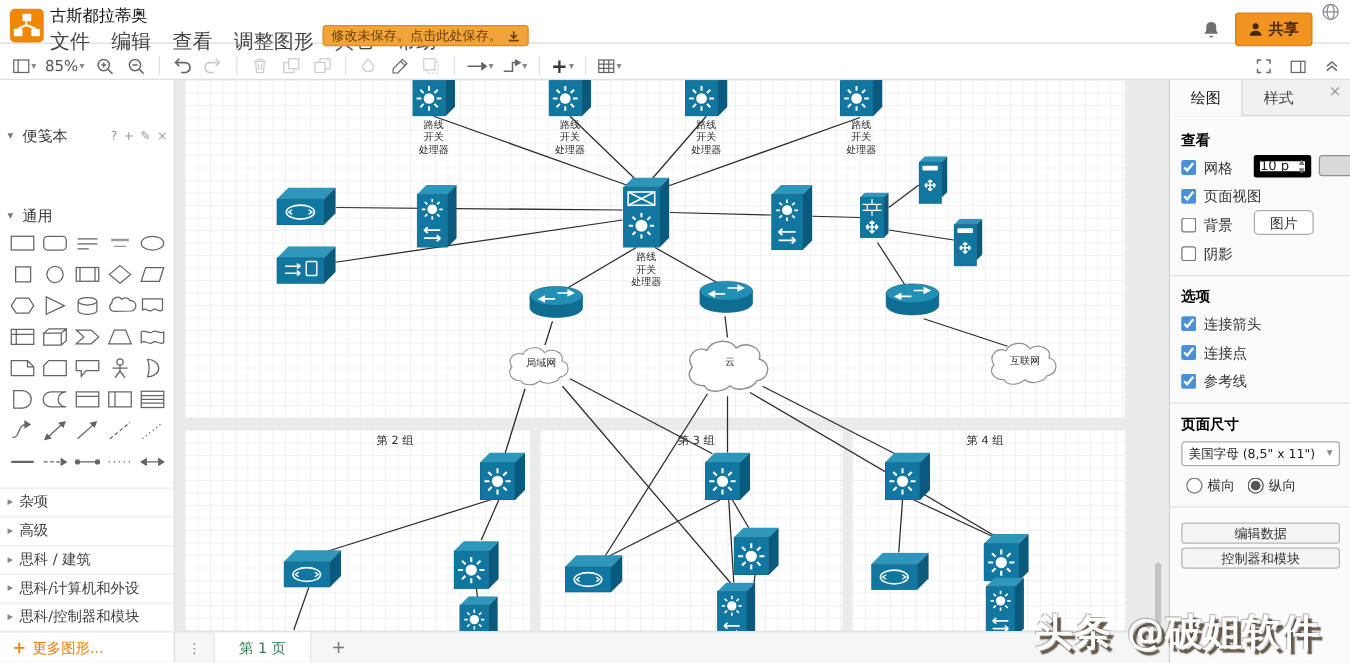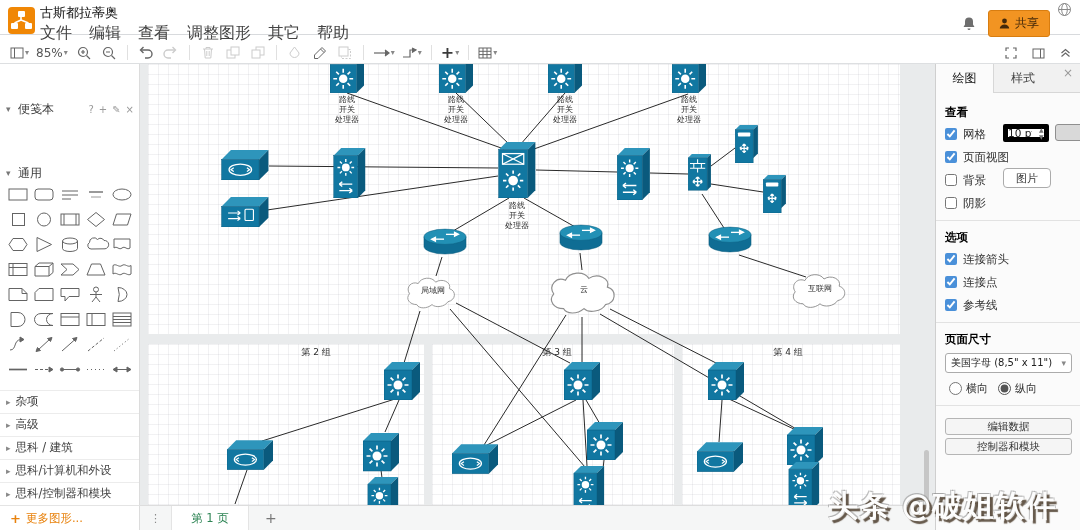--- a/index.html
+++ b/index.html
@@ -10,21 +10,21 @@
   .hdr{position:absolute;left:0;top:0;width:1080px;height:35px;background:#fff;border-bottom:1px solid #d8dadd;}
   .logo{position:absolute;left:8px;top:7px;width:27px;height:27px;background:#F08705;border-radius:4px;}
   .doc-title{position:absolute;left:40px;top:4px;font-size:13px;color:#111;}
   .menubar{position:absolute;left:38px;top:22px;display:flex;gap:13px;font-size:16px;color:#444;}
   .menubar span{cursor:default;padding:1px 2px;}
   .save-badge{position:absolute;left:258px;top:20px;height:17px;display:flex;align-items:center;gap:4px;
     background:#f2a43c;border:1px solid #d98b23;border-radius:3px;padding:0 6px;font-size:10.5px;color:#6b3d05;}
   .hdr-right{position:absolute;right:30px;top:10px;display:flex;align-items:center;gap:12px;}
   .bell{color:#6e6e6e;}
   .share-btn{display:flex;align-items:center;gap:5px;background:#F29422;border:1px solid #d87d10;border-radius:3px;
-    padding:4px 10px;font-size:12px;color:#44290a;font-weight:normal;}
+    padding:4px 10px;font-size:12px;color:#44290a;font-weight:bold;}
   .globe{position:absolute;right:8px;top:2px;color:#8a8a8a;}
 
   
   .tbar{position:absolute;left:0;top:42px;width:1080px;height:22px;background:#fff;border-bottom:1px solid #dddfe1;
     display:flex;align-items:center;padding-left:10px;gap:7px;}
   .ti{display:flex;align-items:center;justify-content:center;height:20px;min-width:18px;color:#666;cursor:pointer;}
   .ti.dis{color:#ccc;cursor:default;}
   .caret{font-size:8px;color:#888;margin-left:1px;}
   .sep{width:1px;height:15px;background:#e0e0e0;margin:0 2px;}
   .zoomlbl{font-size:12px;color:#555;}
@@ -118,20 +118,26 @@
         </svg>
     </div>
     <div class="doc-title">古斯都拉蒂奥</div>
     <div class="menubar">
       <span>文件</span>
       <span>编辑</span>
       <span>查看</span>
       <span>调整图形</span>
       <span>其它</span>
       <span>帮助</span>
+    </div>
+    <div class="save-badge">
+      <span>修改未保存。点击此处保存。</span>
+      <svg width="10" height="10" viewBox="0 0 10 10">
+          <path d="M5,1 v5 M2.5,4 L5,6.5 L7.5,4 M1,8.5 h8" stroke="#6b3d05" stroke-width="1.3" fill="none"></path>
+        </svg>
     </div>
     <div class="hdr-right">
       <span class="bell">
         <svg width="14" height="15" viewBox="0 0 14 15">
             <path d="M7,1.5 a4,4 0 0 1 4,4 v3 l1.5,2.5 h-11 L3,8.5 v-3 a4,4 0 0 1 4,-4 z M5.5,12.5 a1.5,1.5 0 0 0 3,0" fill="#6e6e6e"></path>
           </svg>
       </span>
       <span class="share-btn">
         <svg width="11" height="11" viewBox="0 0 11 11">
             <circle cx="5.5" cy="3" r="2.4" fill="#44290a"></circle>

